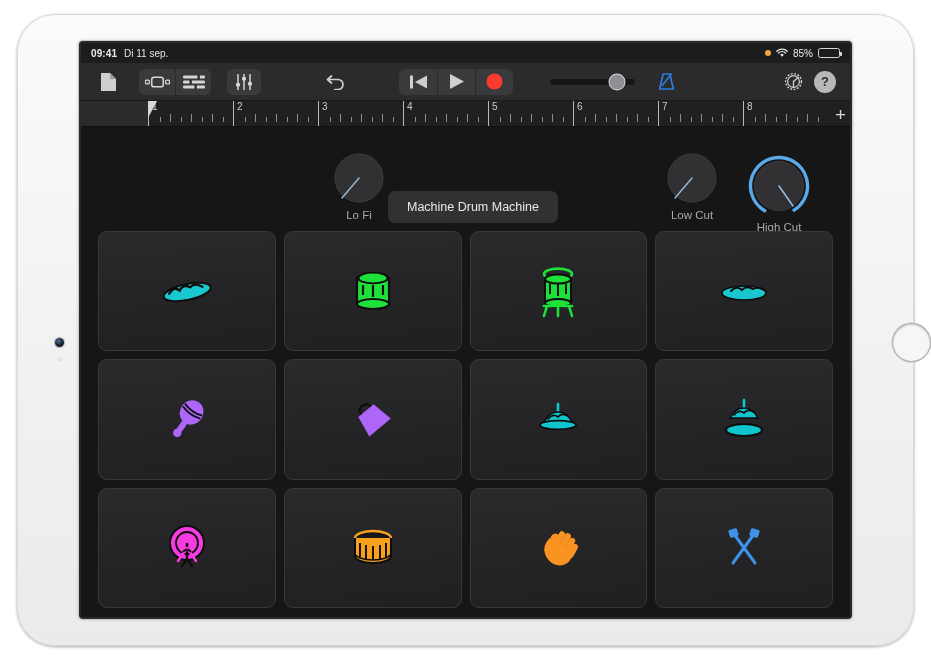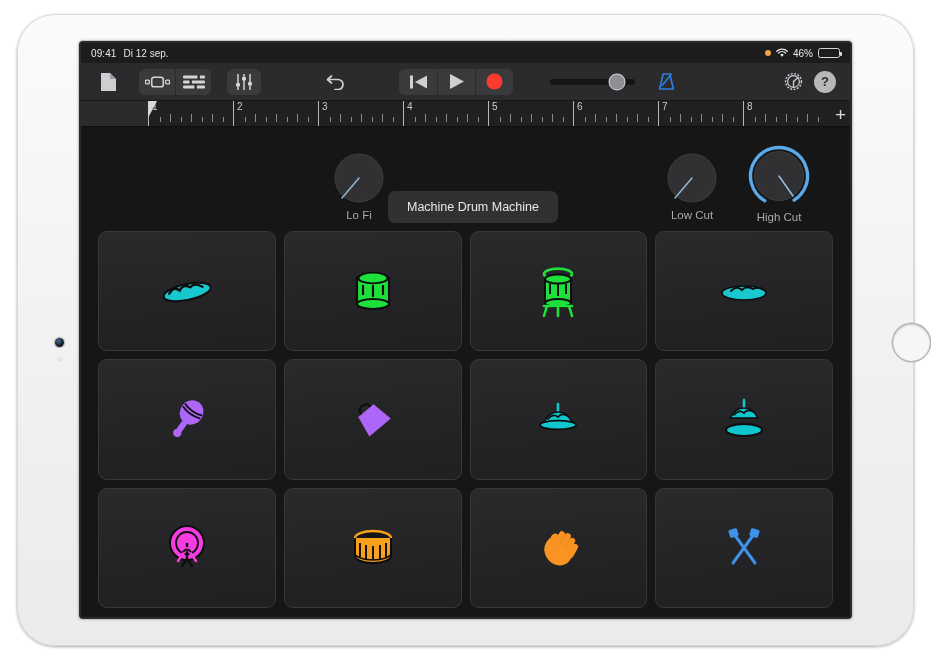--- a/index.html
+++ b/index.html
@@ -62,21 +62,21 @@
   .status-bar {
     position: absolute; left: 0; top: 0;
     width: 100%; height: 20px;
     background: #1c1c1e;
     display: flex; align-items: center;
     padding: 0 10px;
     color: #e9e9ea;
     font-size: 10px;
   }
   .status-left { display: flex; gap: 7px; align-items: center; }
-  .status-left .st-time { font-weight: normal; letter-spacing: .1px; }
+  .status-left .st-time { font-weight: bold; letter-spacing: .1px; }
   .status-left .st-date { color: #e3e3e4; }
   .status-right { margin-left: auto; display: flex; gap: 5px; align-items: center; }
   .orange-dot { width: 6px; height: 6px; border-radius: 50%; background: #f3a33c; }
   .wifi-ico { display: inline-block; width: 12px; height: 10px; position: relative; }
   .batt-pct { font-size: 10px; }
   .batt-shell {
     width: 22px; height: 10px; border: 1px solid #d6d6d7; border-radius: 2.5px;
     position: relative; padding: 1px;
   }
   .batt-shell::after {
@@ -212,32 +212,32 @@
 <div class="ipad-frame">
   <div class="front-camera"></div>
   <div class="ambient-sensor"></div>
   <div class="ipad-inner-bevel"></div>
 
   <div class="screen">
 
     <div class="status-bar">
       <div class="status-left">
         <span class="st-time">09:41</span>
-        <span class="st-date">Di 12 sep.</span>
+        <span class="st-date">Di 11 sep.</span>
       </div>
       <div class="status-right">
         <span class="orange-dot"></span>
         <span class="wifi-ico">
           <svg width="12" height="10" viewBox="0 0 14 11">
             <path d="M7 9.8 L4.9 7.4 a3.2 3.2 0 0 1 4.2 0 Z" fill="#e9e9ea"></path>
             <path d="M2.9 5.6 a6 6 0 0 1 8.2 0" stroke="#e9e9ea" stroke-width="1.5" fill="none" stroke-linecap="round"></path>
             <path d="M0.9 3.4 a9 9 0 0 1 12.2 0" stroke="#e9e9ea" stroke-width="1.5" fill="none" stroke-linecap="round"></path>
           </svg>
         </span>
-        <span class="batt-pct">46%</span>
+        <span class="batt-pct">85%</span>
         <span class="batt-shell">
           <span class="batt-fill"></span>
         </span>
       </div>
     </div>
 
     <div class="toolbar">
 
       <div class="tb-group" style="margin-left:12px;">
         <div class="tb-btn" style="width:26px">
@@ -442,21 +442,21 @@
           <div class="knob" style="height:54px;">
             <svg width="80" height="54" viewBox="0 0 80 54" style="position:absolute;left:0;top:0;">
               <circle cx="40" cy="27" r="24" fill="#313133"></circle>
               <circle cx="40" cy="27" r="24" fill="none" stroke="#3e3e40" stroke-width="1"></circle>
               <line x1="40" y1="27" x2="23" y2="47" stroke="#8fb8d8" stroke-width="1.5" stroke-linecap="round"></line>
             </svg>
           </div>
           <div class="knob-label">Lo Fi</div>
         </div>
 
-        <div class="knob-wrap" style="left:652px; top:18px; width:92px;">
+        <div class="knob-wrap" style="left:652px; top:28px; width:92px;">
           <div class="knob" style="height:62px;">
             <svg width="92" height="62" viewBox="0 0 92 62" style="position:absolute;left:0;top:0;">
               <circle cx="46" cy="31" r="28.5" fill="none" stroke="#5aa9e8" stroke-width="3.4" stroke-linecap="round" stroke-dasharray="148 179" transform="rotate(120 46 31)"></circle>
               <circle cx="46" cy="31" r="24.5" fill="#313133"></circle>
               <circle cx="46" cy="31" r="24.5" fill="none" stroke="#3c3c3e" stroke-width="1"></circle>
               <line x1="46" y1="31" x2="60" y2="51" stroke="#8fc0e8" stroke-width="1.5" stroke-linecap="round"></line>
             </svg>
           </div>
           <div class="knob-label">High Cut</div>
         </div>

